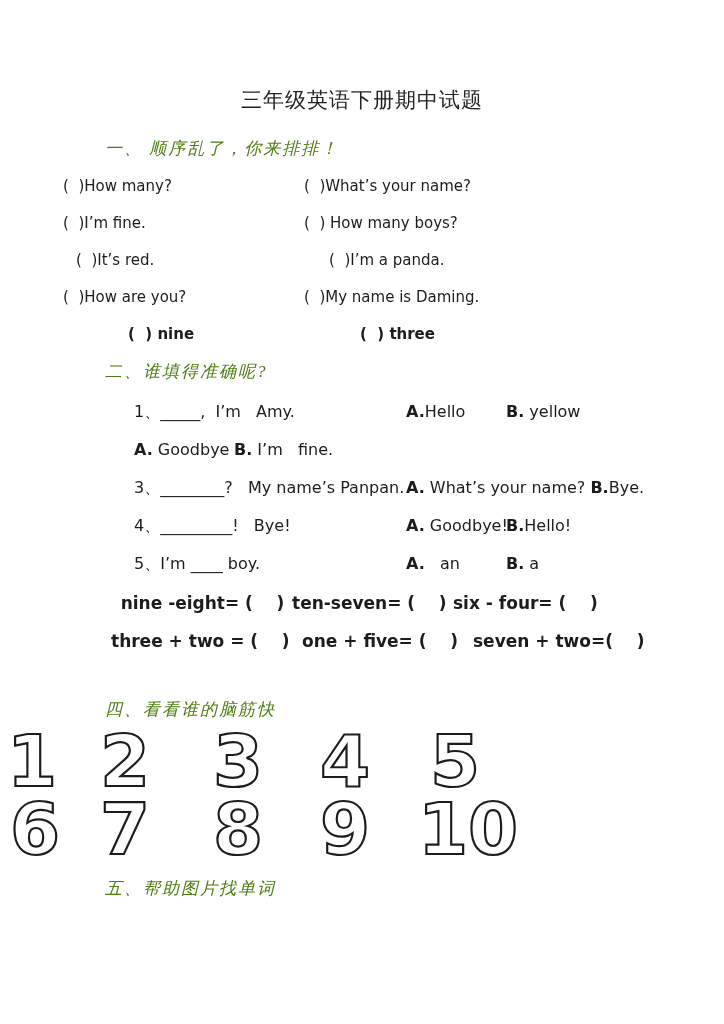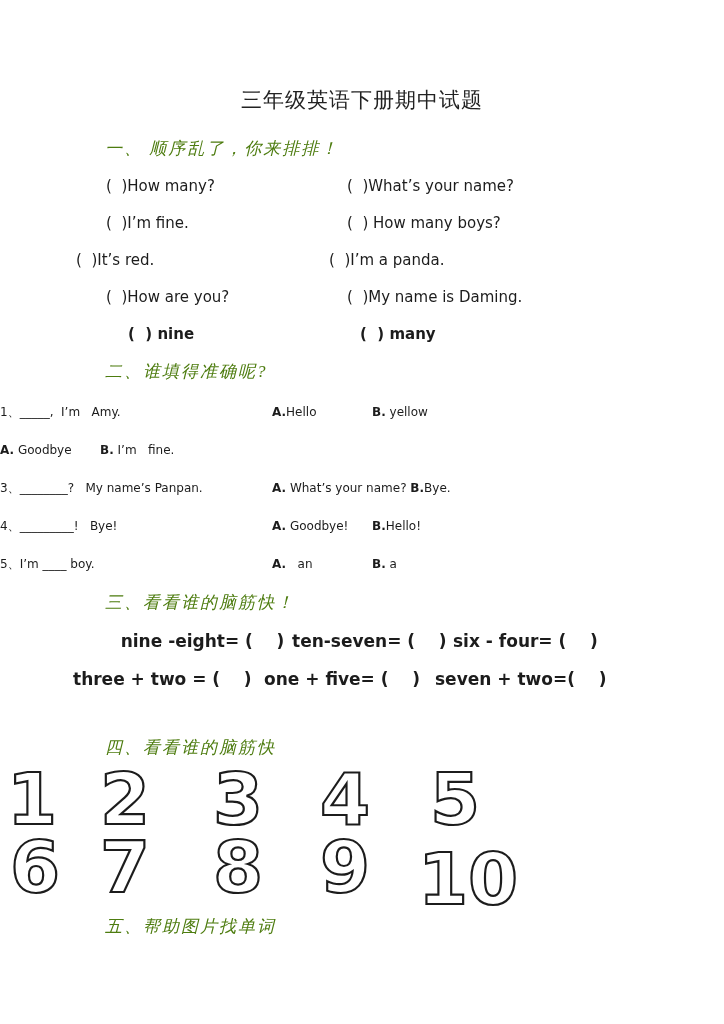--- a/index.html
+++ b/index.html
@@ -34,53 +34,54 @@
   .h2 { margin-top: 17px; }
   .h3 { margin-top: 17px; }
   .h4 { margin-top: 47px; }
   .h5 { margin-top: 11px; }
 
   
   .s1-rows { margin-top: 16px; }
   .s1-row {
     height: 20px;
     margin-bottom: 17px;
-    padding-left: 106px;
+    padding-left: 63px;
     font-size: 15px;
     line-height: 20px;
   }
   .s1-row span { white-space: pre; }
   .s1-left { display: inline-block; width: 241px; }
   .s1-row:nth-child(3) { padding-left: 76px; }
   .s1-row:nth-child(3) .s1-left { width: 253px; }
   .s1-row:nth-child(5) { padding-left: 128px; font-weight: 700; }
   .s1-row:nth-child(5) .s1-left { width: 232px; }
 
   
   .s2-rows { margin-top: 19px; }
   .q-row {
     height: 20px;
     margin-bottom: 18px;
-    font-size: 12px;
+    padding-left: 134px;
+    font-size: 16px;
     line-height: 20px;
     display: flex;
   }
   .q-text { display: inline-block; width: 272px; white-space: pre; }
   .opt { display: inline-block; white-space: pre; }
   .opt::first-letter { font-weight: 700; }
   .opt-a { width: 100px; }
 
   
   .s3-rows { margin-top: 16px; font-weight: 700; font-size: 17px; }
   .m-row { height: 22px; margin-bottom: 16px; line-height: 22px; display: flex; }
   .m-row span { white-space: pre; display: inline-block; }
   .m-row-1 { padding-left: 113px; }
   .m-row-1 span:nth-child(1) { width: 179px; text-align: center; }
   .m-row-1 span:nth-child(2) { width: 161px; }
-  .m-row-2 { padding-left: 73px; }
+  .m-row-2 { padding-left: 111px; }
   .m-row-2 span:nth-child(1) { width: 191px; }
   .m-row-2 span:nth-child(2) { width: 171px; }
 
   
   .bubbles { position: relative; margin-top: 4px; height: 142px; }
   .bubble {
     position: absolute;
     font-size: 72px;
     line-height: 1;
     font-weight: 700;
@@ -90,21 +91,21 @@
   }
   .b1  { left: 7px;   top: 0; }
   .b2  { left: 100px; top: 0; }
   .b3  { left: 213px; top: 0; }
   .b4  { left: 320px; top: 0; }
   .b5  { left: 430px; top: 0; }
   .b6  { left: 10px;  top: 68px; }
   .b7  { left: 100px; top: 68px; }
   .b8  { left: 213px; top: 68px; }
   .b9  { left: 320px; top: 68px; }
-  .b10 { left: 418px; top: 80px; }
+  .b10 { left: 418px; top: 68px; }
 </style>
 </head>
 <body>
 
 <div class="page">
 
   <div class="title">三年级英语下册期中试题</div>
 
   <div class="kai-heading h1">一、 顺序乱了，你来排排！</div>
   <div class="s1-rows">
@@ -114,21 +115,21 @@
     <div class="s1-row">
       <span class="s1-left">(  )I’m fine.</span><span>(  ) How many boys?</span>
     </div>
     <div class="s1-row">
       <span class="s1-left">(  )It’s red.</span><span>(  )I’m a panda.</span>
     </div>
     <div class="s1-row">
       <span class="s1-left">(  )How are you?</span><span>(  )My name is Daming.</span>
     </div>
     <div class="s1-row">
-      <span class="s1-left">(  ) nine</span><span>(  ) many</span>
+      <span class="s1-left">(  ) nine</span><span>(  ) three</span>
     </div>
   </div>
 
   <div class="kai-heading h2">二、谁填得准确呢?</div>
   <div class="s2-rows">
     <div class="q-row">
       <span class="q-text">1、_____,  I’m   Amy.</span>
         <span class="opt opt-a">A.Hello</span>
         <span class="opt">B. yellow</span>
     </div>
@@ -146,21 +147,20 @@
         <span class="opt opt-a">A. Goodbye!</span>
         <span class="opt">B.Hello!</span>
     </div>
     <div class="q-row">
       <span class="q-text">5、I’m ____ boy.</span>
         <span class="opt opt-a">A.   an</span>
         <span class="opt">B. a</span>
     </div>
   </div>
 
-  <div class="kai-heading h3">三、看看谁的脑筋快！</div>
   <div class="s3-rows">
     <div class="m-row m-row-1">
       <span>nine -eight= (    )</span>
         <span>ten-seven= (    )</span>
         <span>six - four= (    )</span>
     </div>
     <div class="m-row m-row-2">
       <span>three + two = (    )</span>
         <span>one + five= (    )</span>
         <span>seven + two=(    )</span>

